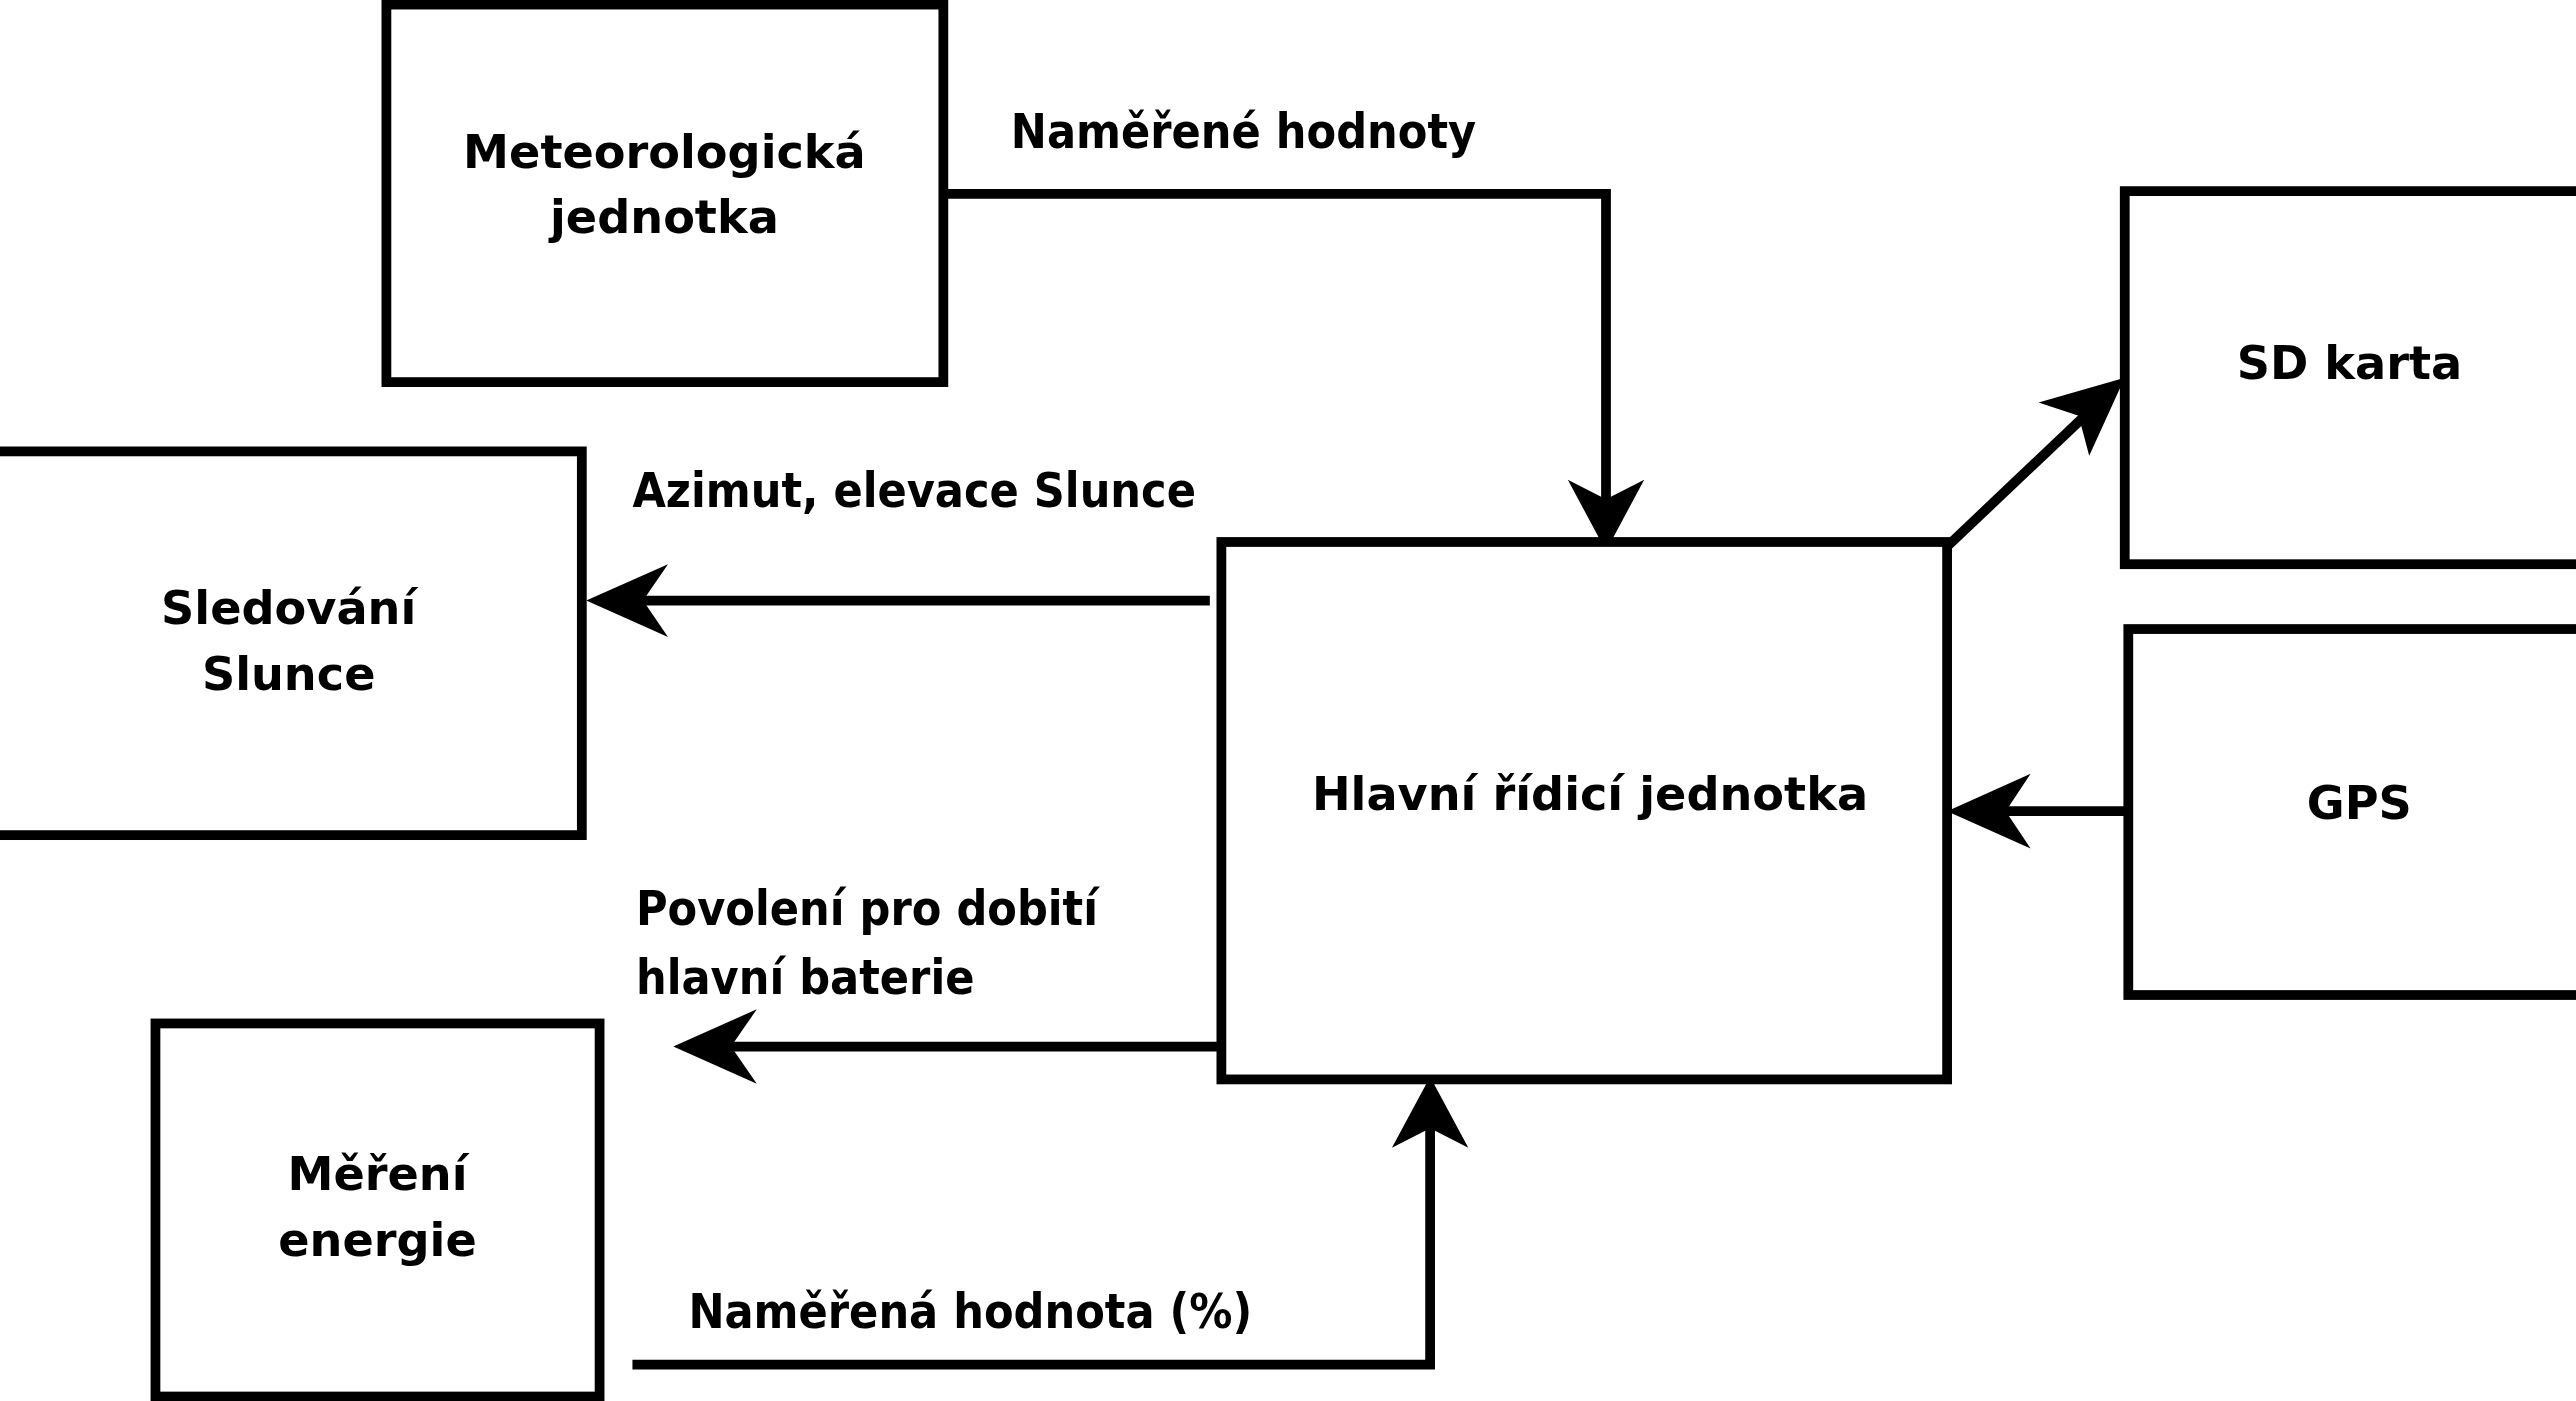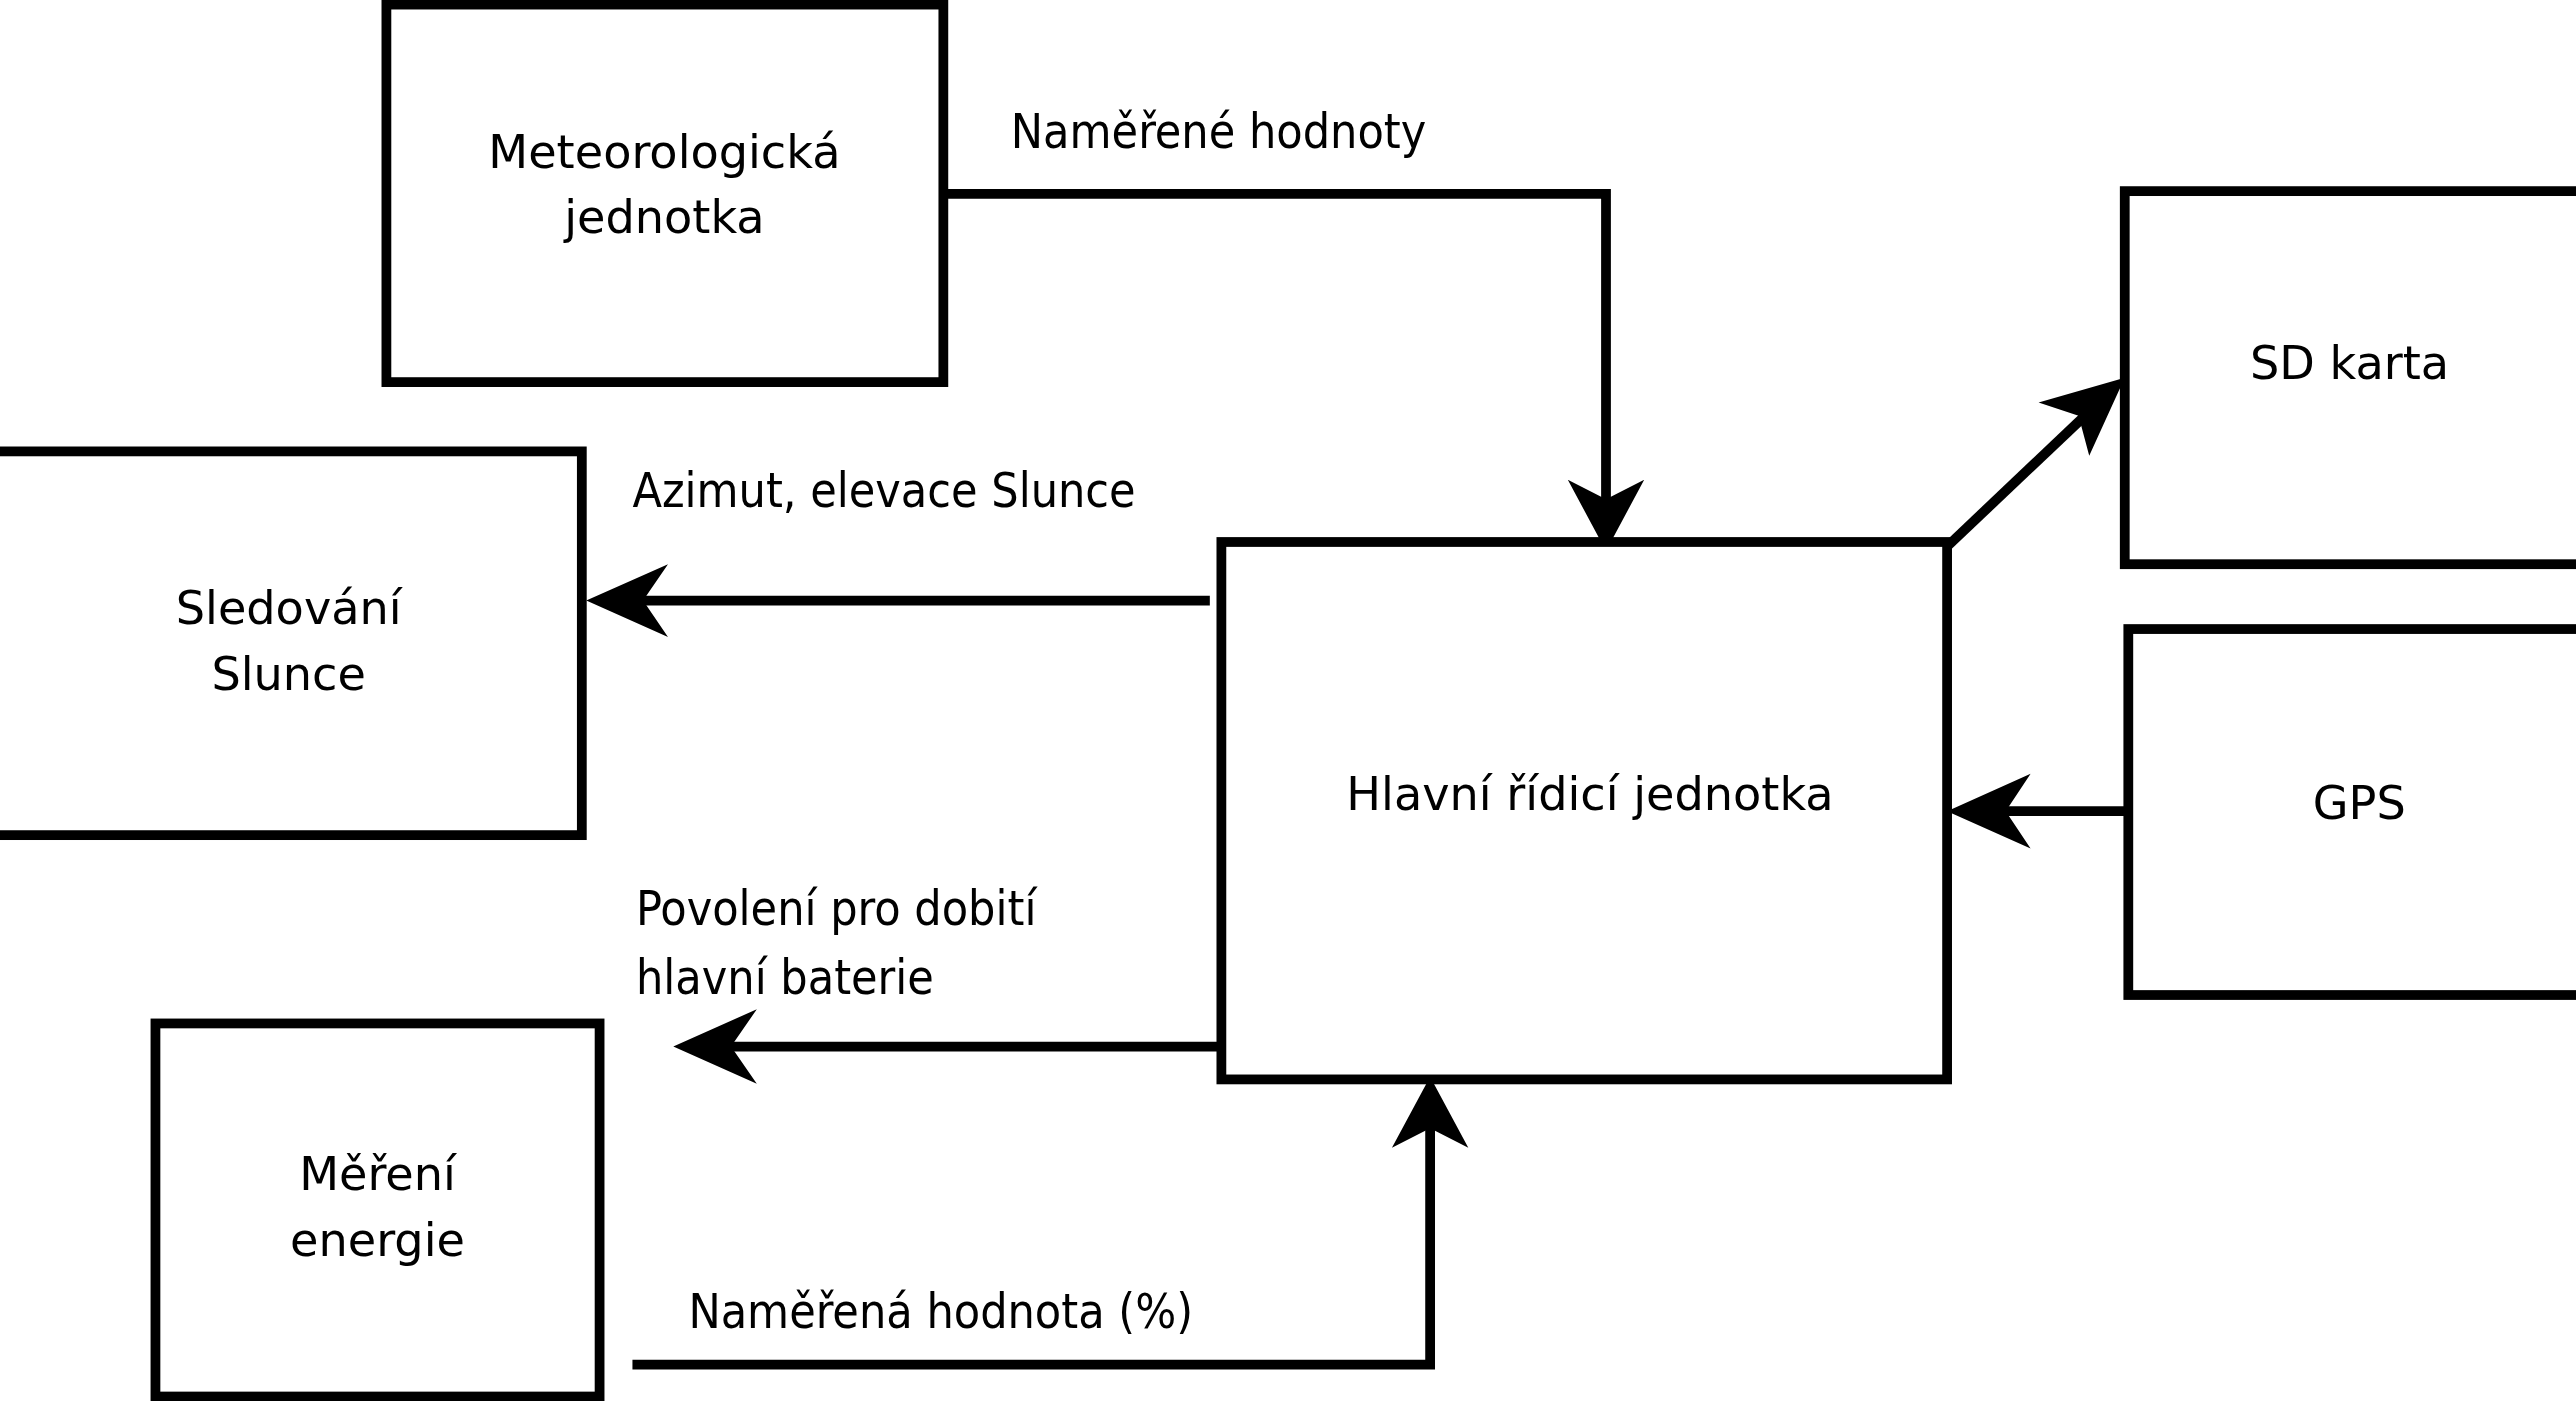--- a/index.html
+++ b/index.html
@@ -10,20 +10,21 @@
   }
   body {
     font-family: "Liberation Sans", sans-serif;
   }
   #diagram-root {
     position: relative;
     width: 2576px;
     height: 1402px;
     background: #ffffff;
     overflow: hidden;
+    font-weight: bold;
   }
   #diagram-svg {
     position: absolute;
     left: 0;
     top: 0;
     width: 2576px;
     height: 1402px;
     display: block;
   }
   .node-box {

